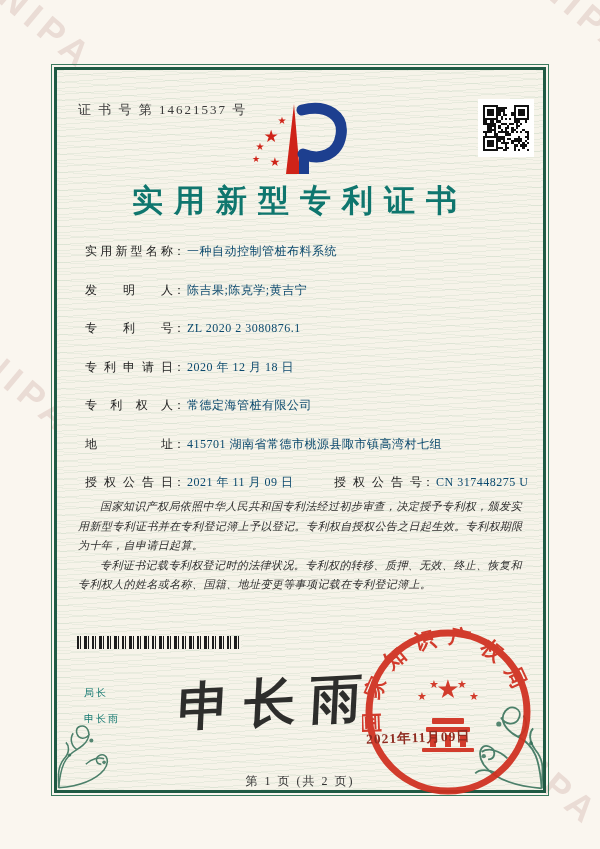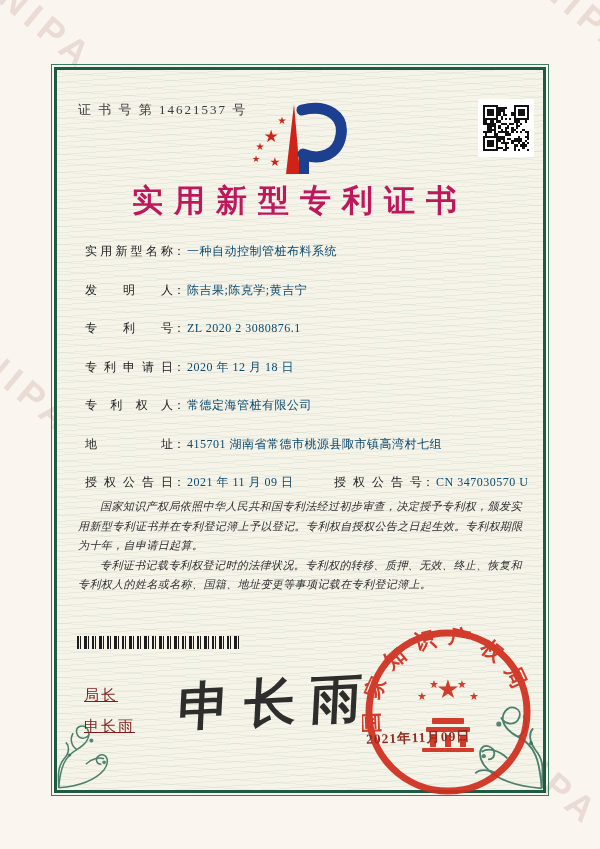--- a/index.html
+++ b/index.html
@@ -40,21 +40,21 @@
     position:absolute;left:78px;top:101px;font-size:13px;letter-spacing:2px;
     color:#3a3a3a;z-index:5;
   }
   .qr-box{
     position:absolute;left:478px;top:99px;width:56px;height:58px;background:#fff;
     display:flex;align-items:center;justify-content:center;z-index:5;
   }
   .logo{position:absolute;left:248px;top:102px;width:104px;height:76px;z-index:5;}
   .title{
     position:absolute;left:0;top:180px;width:100%;text-align:center;
-    font-size:31px;font-weight:bold;letter-spacing:11px;color:#be185d;z-index:5;
+    font-size:31px;font-weight:bold;letter-spacing:11px;color:#0f766e;z-index:5;
   }
   .fields{position:absolute;left:85px;top:243px;right:62px;z-index:5;font-size:12px;}
   .field-row{display:flex;align-items:baseline;height:21px;margin-bottom:17.5px;white-space:nowrap;}
   .f-label{
     display:inline-block;width:88px;text-align:justify;text-align-last:justify;
     -moz-text-align-last:justify;color:#222;
   }
   .f-colon{display:inline-block;width:14px;}
   .f-value{letter-spacing:0.5px;color:#0c4a6e;}
   .grant-row .f-value.gdate{width:128px;}
@@ -64,21 +64,21 @@
     font-size:11px;line-height:1.78;color:#2e2e2e;font-style:italic;
     letter-spacing:0.4px;
   }
   .paras p{margin:0;text-indent:2em;}
   .barcode{
     position:absolute;left:77px;top:636px;width:164px;height:13px;z-index:5;
     background:repeating-linear-gradient(90deg,
       #1c1c1c 0 2px,#f6f3e9 2px 3px,#1c1c1c 3px 4px,#f6f3e9 4px 7px,
       #1c1c1c 7px 10px,#f6f3e9 10px 11px,#1c1c1c 11px 12px,#f6f3e9 12px 15px);
   }
-  .director{position:absolute;left:84px;top:686px;z-index:5;font-size:15px;color:#7f1d1d;text-decoration:underline;}
+  .director{position:absolute;left:84px;top:686px;z-index:5;font-size:10px;color:#0f766e;}
   .director div{margin-bottom:12px;letter-spacing:2px;}
   .signature{
     position:absolute;left:178px;top:668px;z-index:6;
     font-size:52px;color:#131313;letter-spacing:14px;
     transform:rotate(-3deg) skewX(-6deg);font-weight:bold;opacity:0.88;
     font-family:"DejaVu Serif",serif;
   }
   .seal{position:absolute;left:362px;top:626px;width:172px;height:172px;z-index:7;opacity:0.93;}
   .seal-date{
     position:absolute;left:366px;top:729px;z-index:8;font-size:13.5px;font-weight:bold;
@@ -341,21 +341,21 @@
       <span class="f-label">地址</span>
         <span class="f-colon">：</span>
         <span class="f-value">415701 湖南省常德市桃源县陬市镇高湾村七组</span>
     </div>
     <div class="field-row grant-row">
       <span class="f-label">授权公告日</span>
         <span class="f-colon">：</span>
         <span class="f-value gdate">2021 年 11 月 09 日</span>
       <span class="f-label g2">授权公告号</span>
         <span class="f-colon">：</span>
-        <span class="f-value">CN 347030570 U</span>
+        <span class="f-value">CN 317448275 U</span>
     </div>
   </div>
 
   <div class="paras">
     <p>国家知识产权局依照中华人民共和国专利法经过初步审查，决定授予专利权，颁发实用新型专利证书并在专利登记簿上予以登记。专利权自授权公告之日起生效。专利权期限为十年，自申请日起算。</p>
     <p>专利证书记载专利权登记时的法律状况。专利权的转移、质押、无效、终止、恢复和专利权人的姓名或名称、国籍、地址变更等事项记载在专利登记簿上。</p>
   </div>
 
   <div class="barcode"></div>
 
@@ -385,14 +385,15 @@
       <rect x="70" y="92" width="32" height="6" rx="1"></rect>
       <rect x="64" y="101" width="44" height="5" rx="1"></rect>
       <rect x="68" y="109" width="6" height="12"></rect>
       <rect x="83" y="109" width="6" height="12"></rect>
       <rect x="98" y="109" width="6" height="12"></rect>
       <rect x="60" y="122" width="52" height="4" rx="1"></rect>
     </g>
   </svg>
   <div class="seal-date">2021年11月09日</div>
 
+  <div class="page-info">第 1 页 (共 2 页)</div>
 
 </div>
 
 </body></html>

